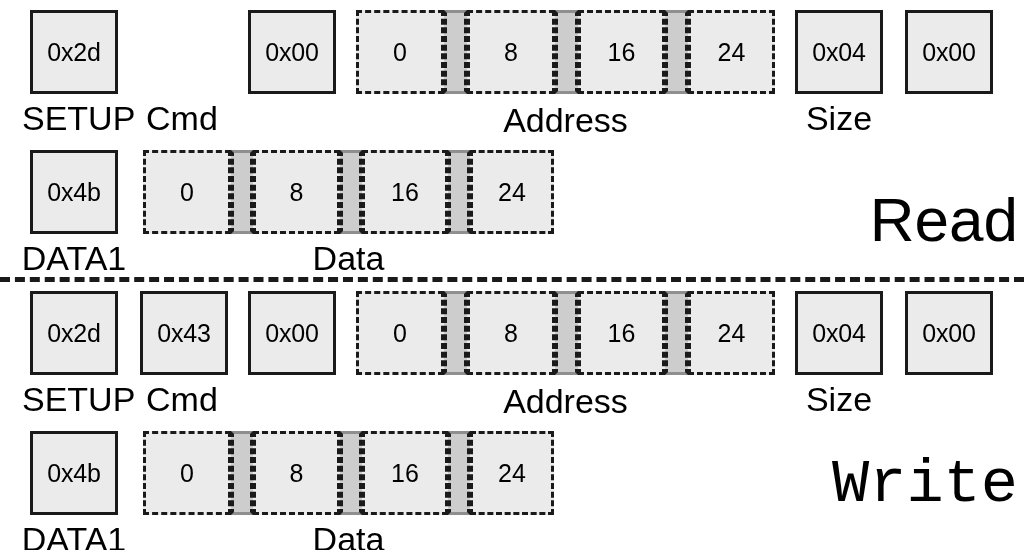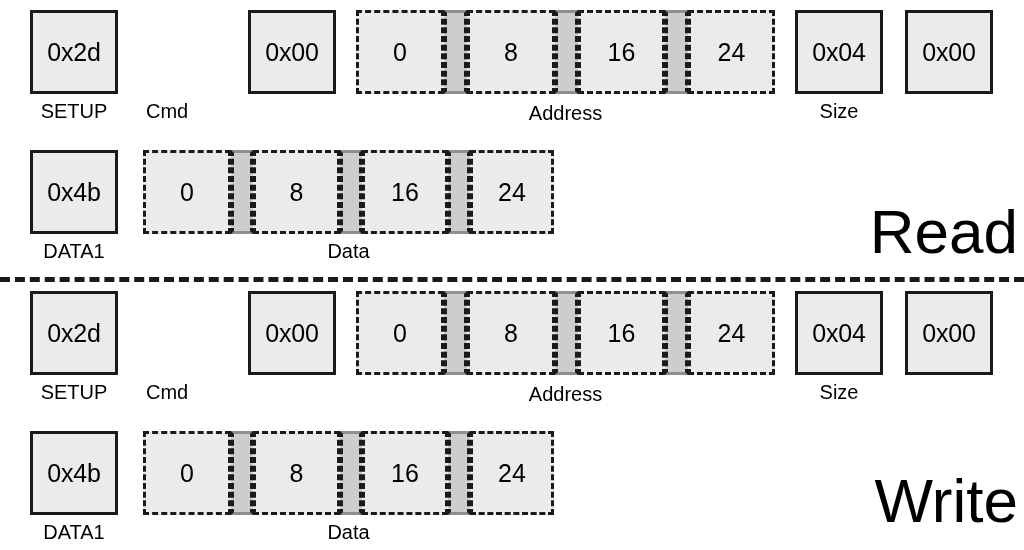--- a/index.html
+++ b/index.html
@@ -55,21 +55,21 @@
     background: #cdcdcd;
     border-top: 3px solid #8f8f8f;
     border-bottom: 3px solid #8f8f8f;
     border-left: 3px dashed #1a1a1a;
     border-right: 3px dashed #1a1a1a;
   }
 
   
   .caption {
     position: absolute;
-    font-size: 20px;
+    font-size: 34px;
     line-height: 1;
     white-space: nowrap;
   }
   .caption.center { text-align: center; }
   .caption.left   { text-align: left; }
 
   
   .section-title {
     position: absolute;
     font-size: 62px;
@@ -132,32 +132,35 @@
     <div class="field-cell" style="width:88px;">0</div>
     <div class="field-sep" style="width:22px;"></div>
     <div class="field-cell" style="width:87px;">8</div>
     <div class="field-sep" style="width:22px;"></div>
     <div class="field-cell" style="width:86px;">16</div>
     <div class="field-sep" style="width:22px;"></div>
     <div class="field-cell" style="width:84px;">24</div>
   </div>
   <div class="caption center" style="left:143px;top:241px;width:411px;">Data</div>
 
-  <div class="section-title" style="left:600px;top:189px;width:418px;margin-top:12px;">Read</div>
+  <div class="section-title" style="left:600px;top:189px;width:418px;">Read</div>
 </div>
 
 <div class="divider" style="top:277px;"></div>
 
 <div class="abs" style="left:0;top:277px;width:1024px;height:273px;">
 
   <div class="byte-box" style="left:30px;top:14px;width:88px;height:84px;">
     <span>0x2d</span>
   </div>
   <div class="caption center" style="left:22px;top:105px;width:104px;">SETUP</div>
 
+  <div class="byte-box" style="left:140px;top:14px;width:88px;height:84px;">
+    <span>0x43</span>
+  </div>
   <div class="caption left" style="left:146px;top:105px;width:120px;">Cmd</div>
 
   <div class="byte-box" style="left:248px;top:14px;width:88px;height:84px;">
     <span>0x00</span>
   </div>
 
   <div class="field-block" style="left:356px;top:14px;width:419px;height:84px;">
     <div class="field-cell" style="width:88px;">0</div>
     <div class="field-sep" style="width:23px;"></div>
     <div class="field-cell" style="width:88px;">8</div>
@@ -186,14 +189,14 @@
     <div class="field-cell" style="width:88px;">0</div>
     <div class="field-sep" style="width:22px;"></div>
     <div class="field-cell" style="width:87px;">8</div>
     <div class="field-sep" style="width:22px;"></div>
     <div class="field-cell" style="width:86px;">16</div>
     <div class="field-sep" style="width:22px;"></div>
     <div class="field-cell" style="width:84px;">24</div>
   </div>
   <div class="caption center" style="left:143px;top:245px;width:411px;">Data</div>
 
-  <div class="section-title" style="left:590px;top:193px;width:428px;">Write</div>
+  <div class="section-title" style="left:590px;top:177px;width:428px;font-family:Liberation Mono, monospace;">Write</div>
 </div>
 
 </body></html>

